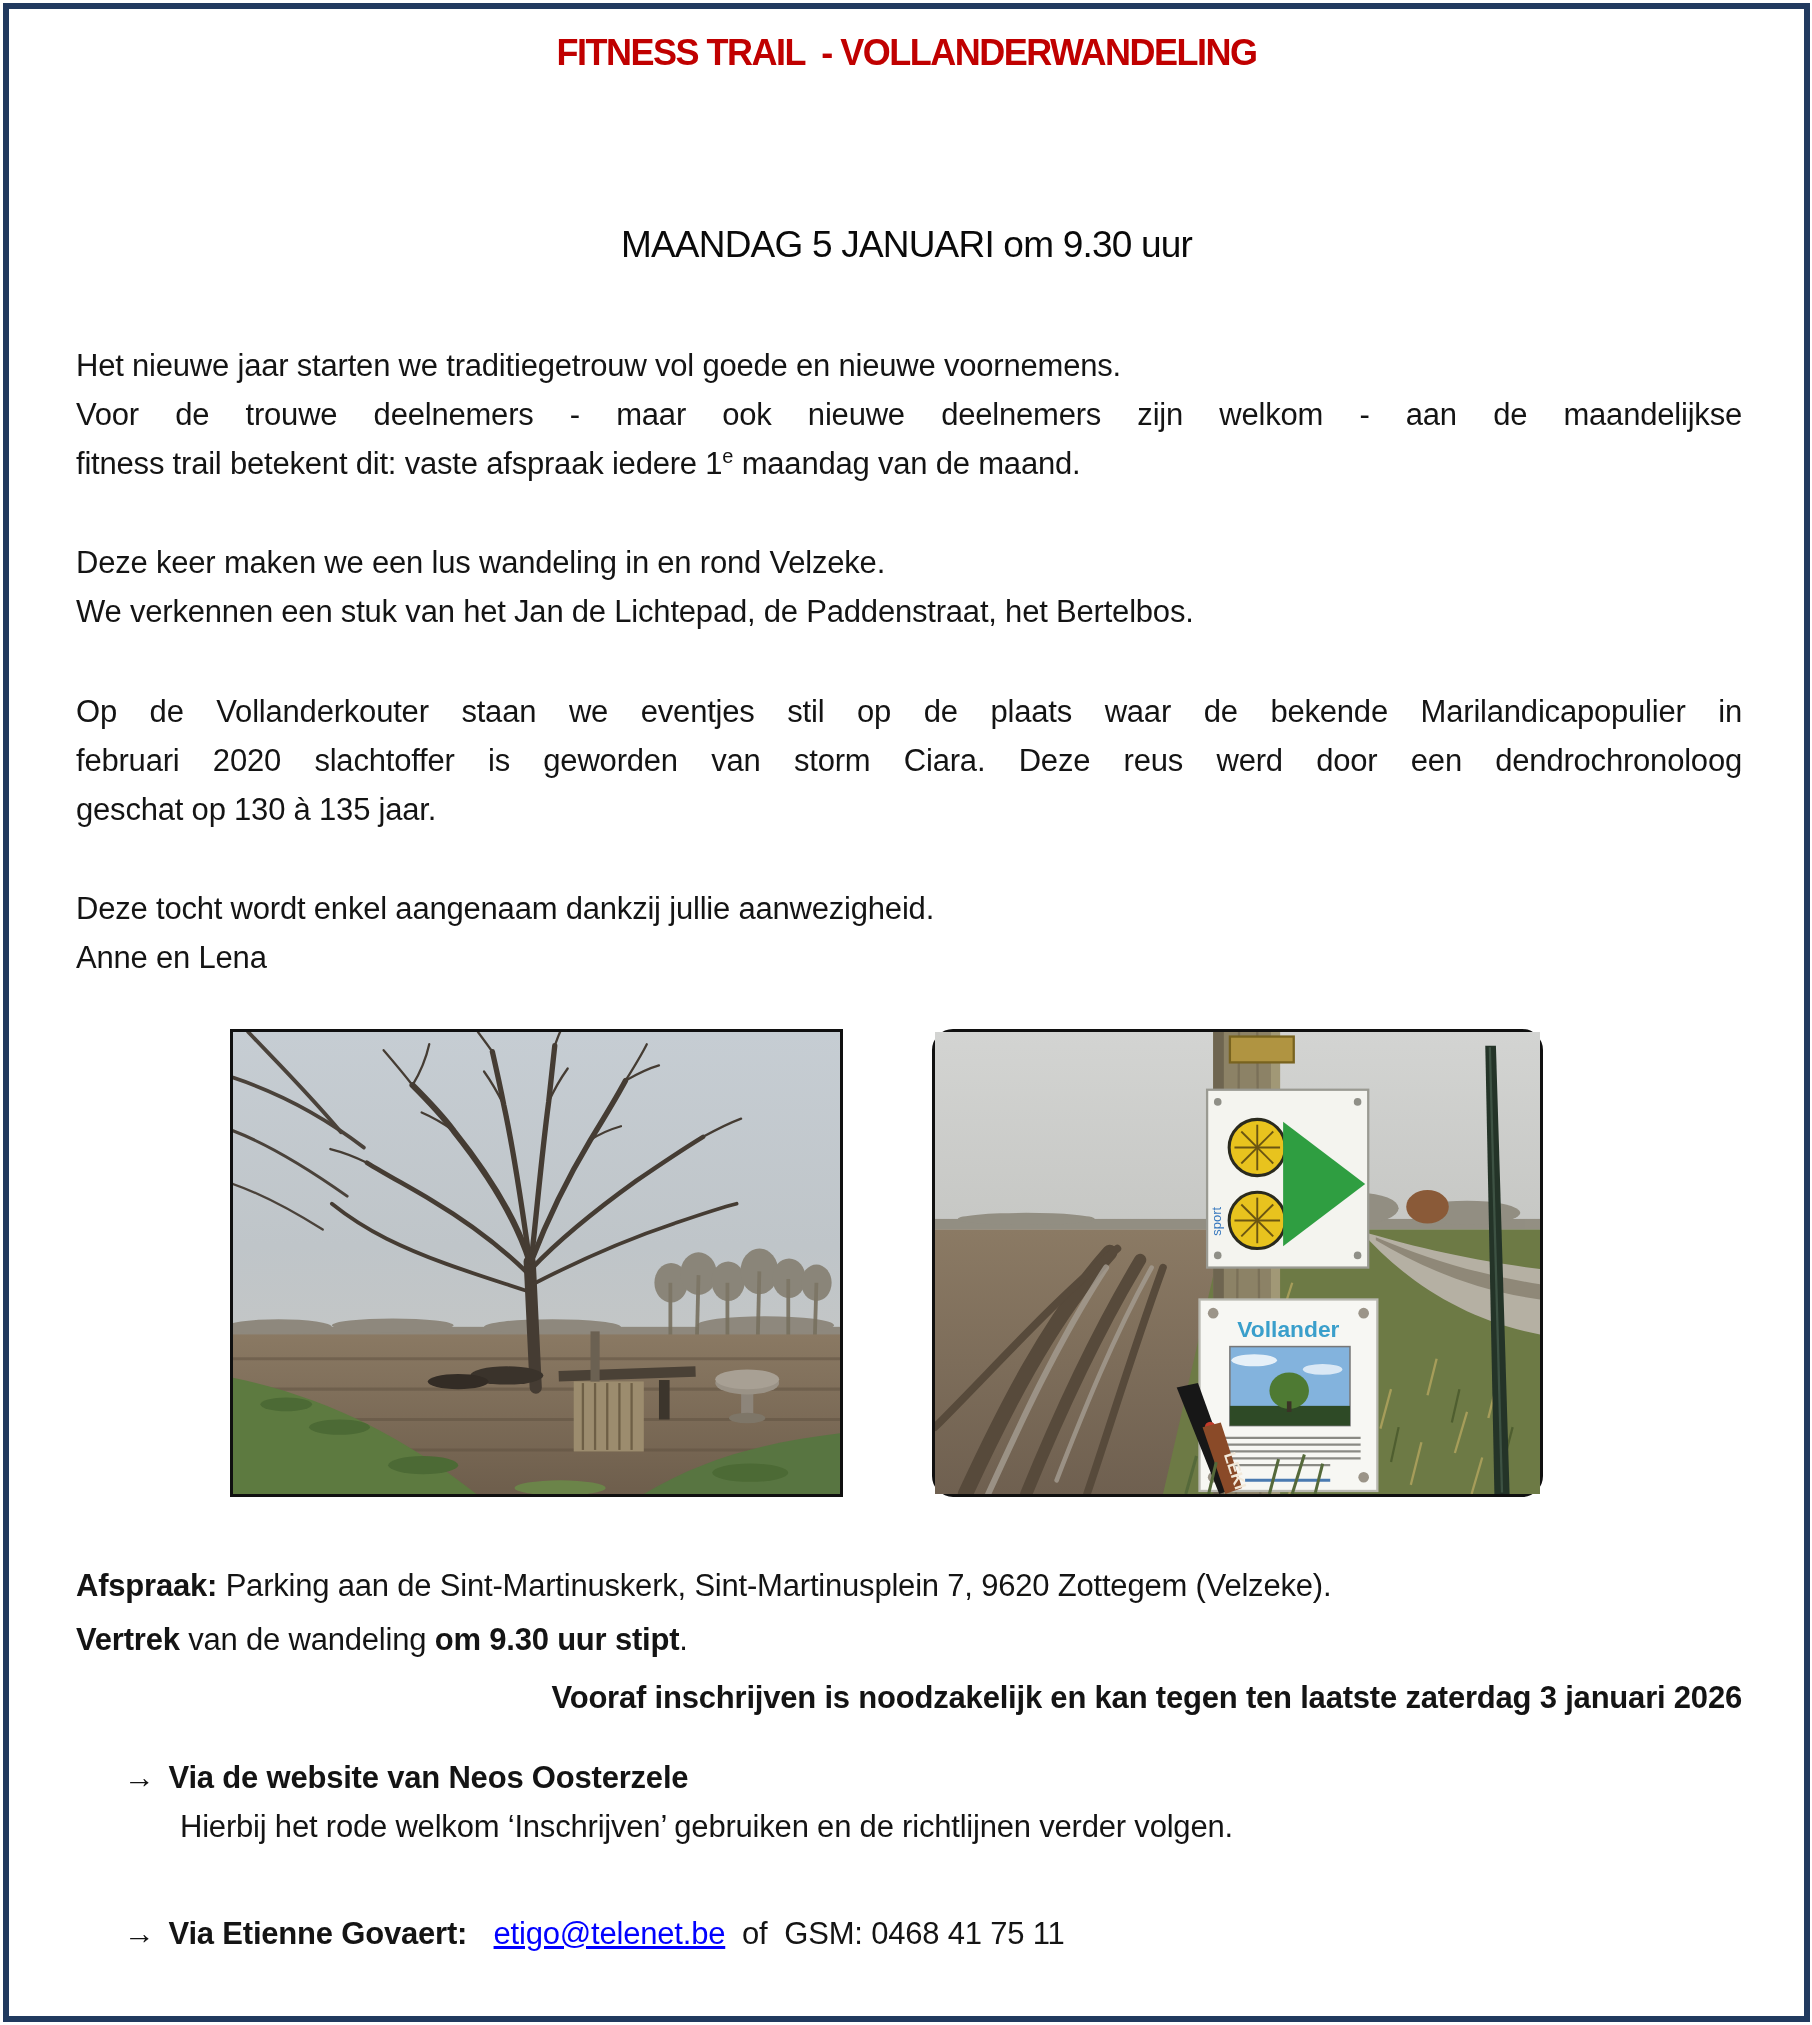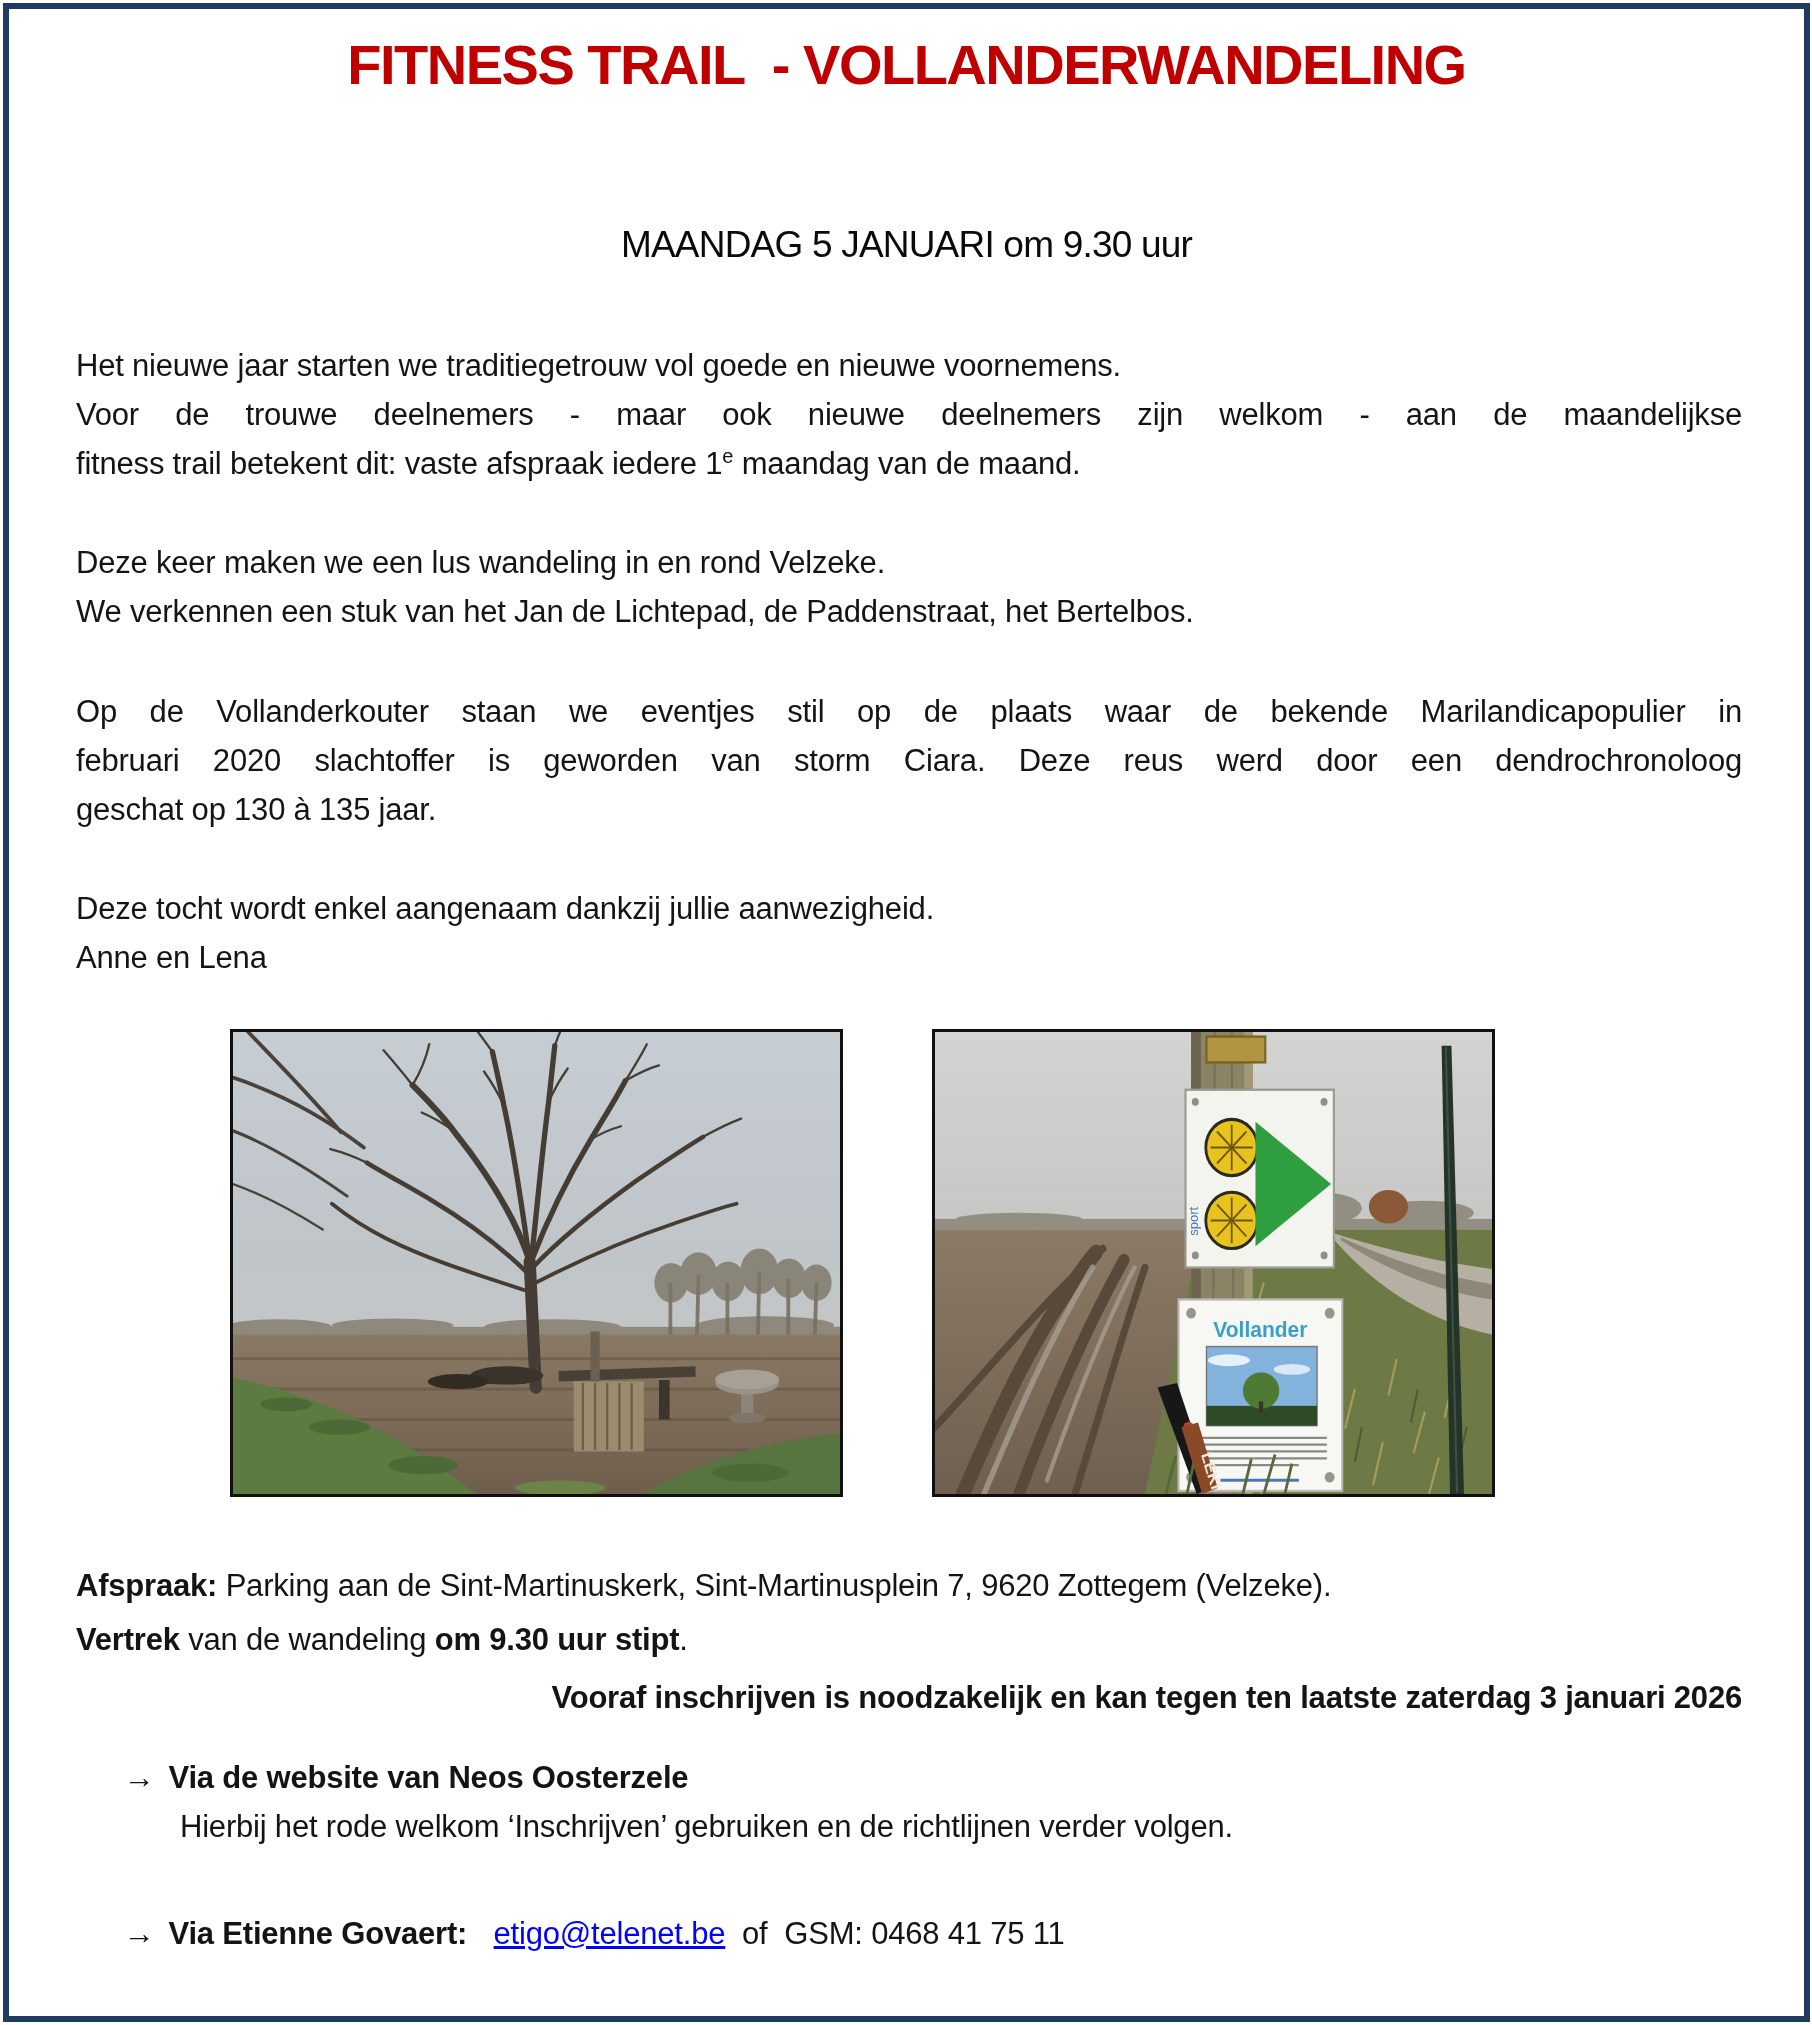--- a/index.html
+++ b/index.html
@@ -14,21 +14,21 @@
   }
   #frame{
     position:absolute;left:3px;top:3px;right:3px;bottom:3px;
     border:6px solid #213A5F;
     pointer-events:none;
   }
   .abs{position:absolute;}
   .doc-title{
     left:0;right:0;top:32px;
     text-align:center;
-    font-size:56px;font-weight:bold;letter-spacing:-1.5px;
+    font-size:36px;font-weight:bold;letter-spacing:-1.5px;
     color:#C00000;
   }
   .doc-subtitle{
     left:0;right:0;top:224px;
     text-align:center;
     font-size:37px;font-weight:normal;letter-spacing:-0.8px;
     color:#0a0a0a;
   }
   .block{
     left:76px;right:71px;
@@ -36,21 +36,21 @@
   }
   .just{text-align:justify;text-align-last:justify;}
   .b{font-weight:bold;}
   sup{font-size:20px;line-height:0;vertical-align:super;}
   .photo{
     position:absolute;top:1029px;
     height:468px;box-sizing:border-box;
     border:3px solid #101010;background:#c9cdd0;
   }
   #photo-left{left:230px;width:613px;}
-  #photo-right{left:932px;width:563px;}
+  #photo-right{left:932px;width:611px;border-radius:21px;}
   .photo svg{display:block;width:100%;height:100%;}
   .indent1{left:124px;right:71px;}
   .indent2{left:180px;right:71px;}
   .arrow{font-weight:bold;margin-right:13.7px;}
   a.maillink{color:#0101FF;text-decoration:underline;cursor:pointer;margin-left:18px;}
 </style>
 </head>
 <body>
 
 <div id="page">

